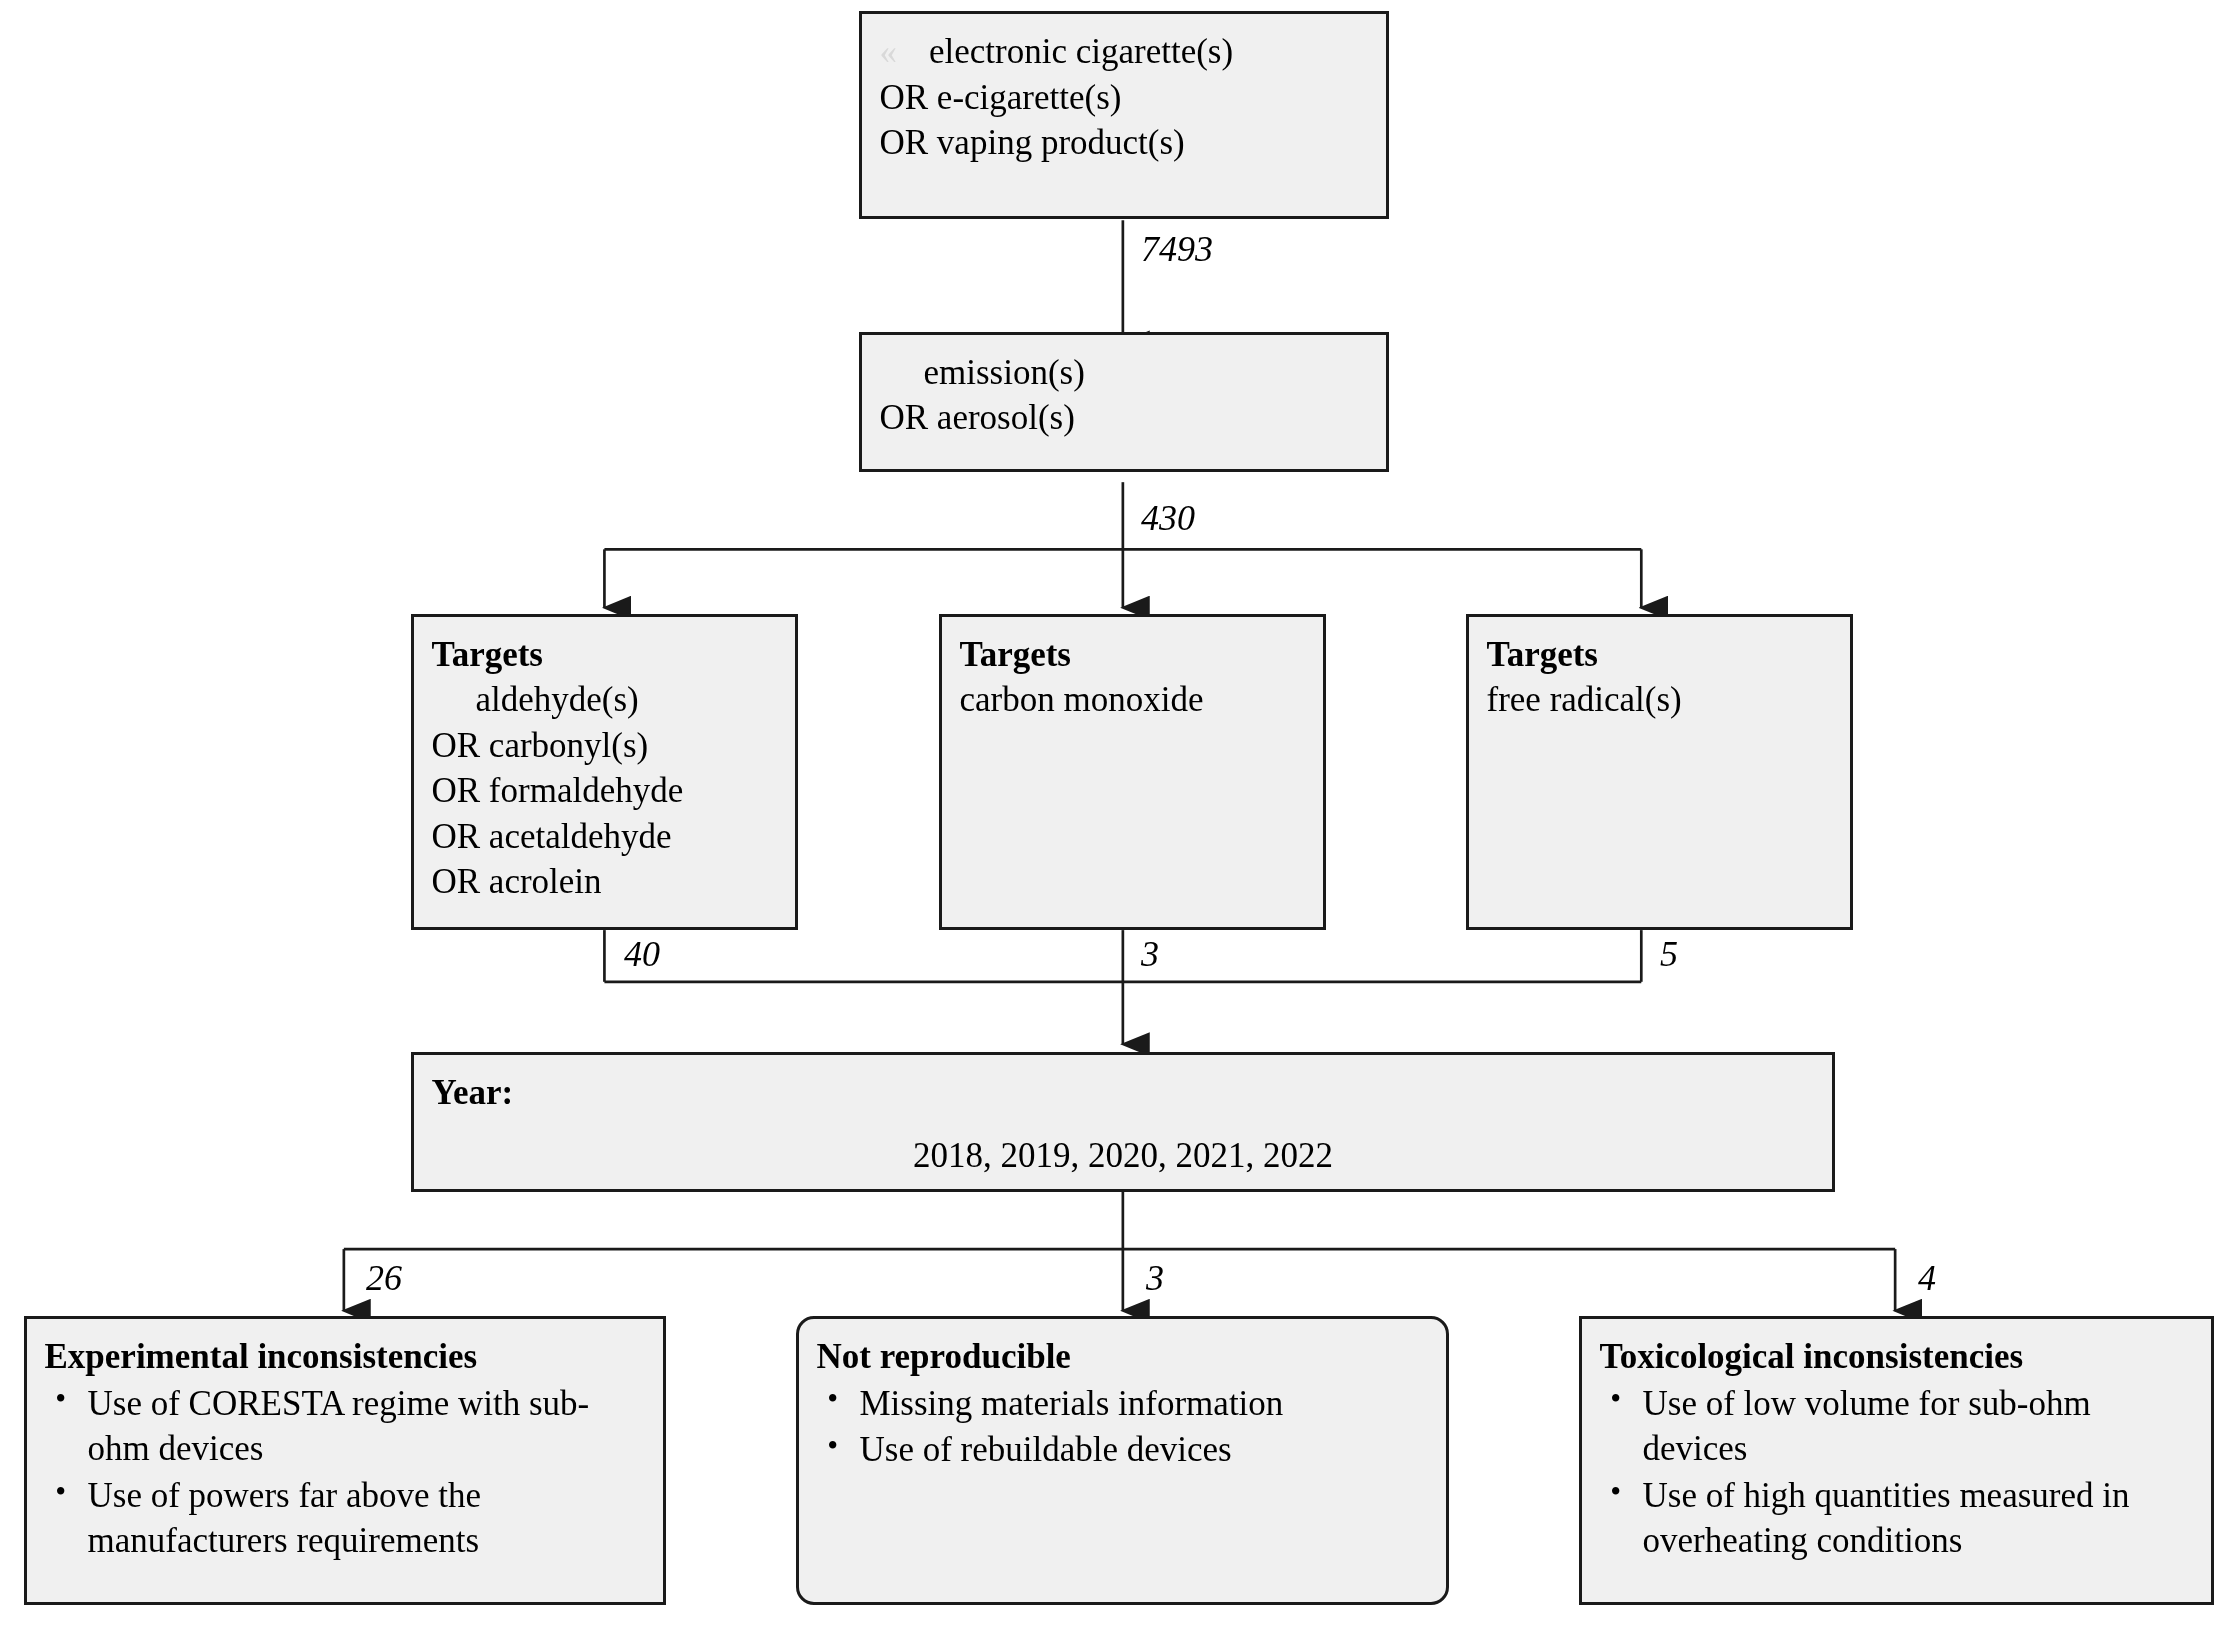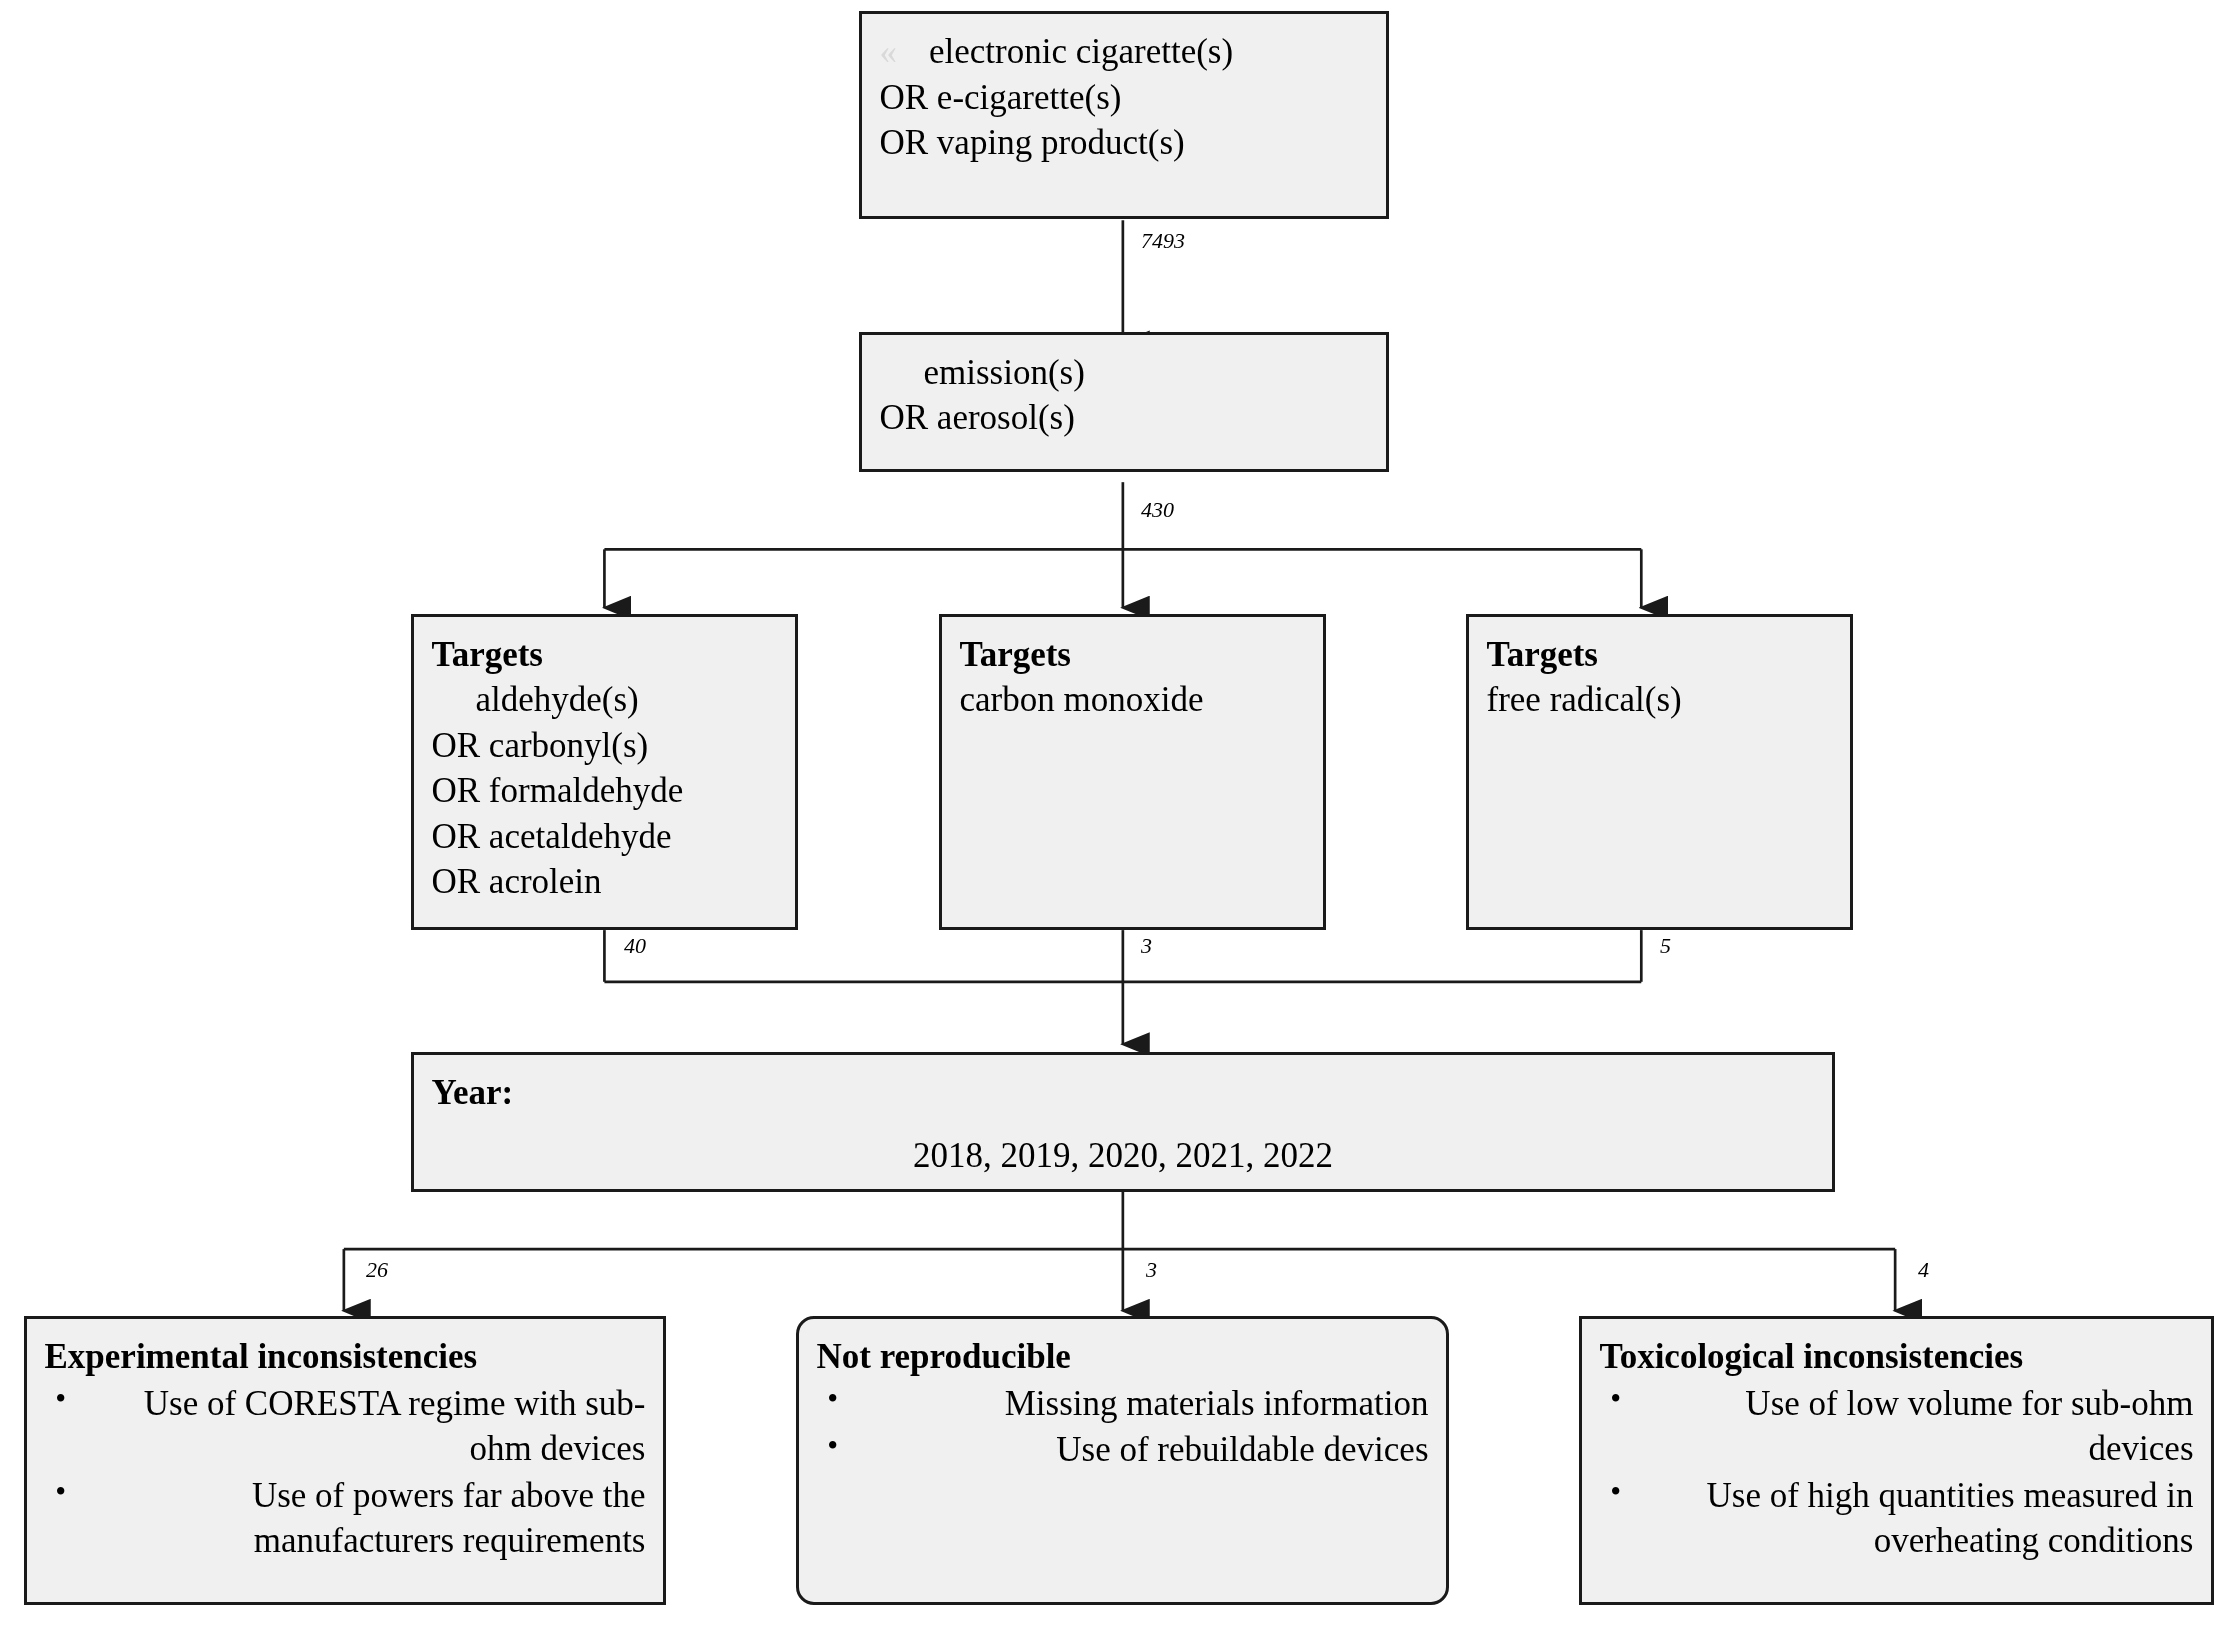--- a/index.html
+++ b/index.html
@@ -56,33 +56,32 @@
   }
   ul.bullets {
     list-style: none;
     margin: 1.3px 0 0 0;
     padding: 0;
   }
   ul.bullets > li {
     position: relative;
     padding-left: 43px;
     margin: 0 0 1.3px 0;
-    text-align: right;
   }
   ul.bullets > li::before {
     content: "\2022";
     position: absolute;
     left: 10.7px;
     top: -1.3px;
     font-size: 31px;
   }
   .edge-label {
     position: absolute;
     font-style: italic;
-    font-size: 22px;
+    font-size: 36px;
     color: #000000;
     white-space: nowrap;
   }
 </style>
 </head>
 <body>
 
 <div id="canvas">
 
   <svg id="connectors" viewBox="0 0 3334 2457" xmlns="http://www.w3.org/2000/svg">

